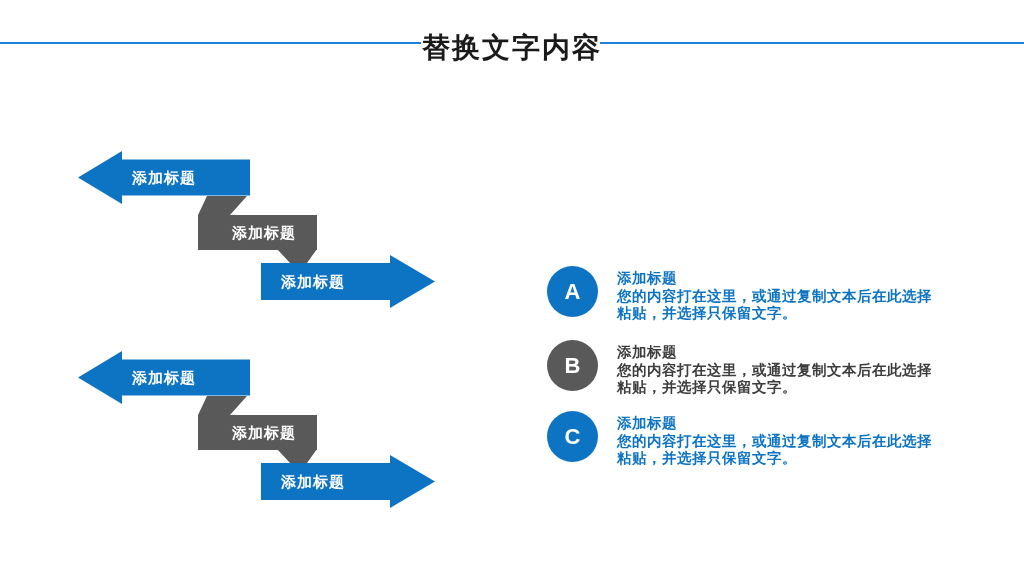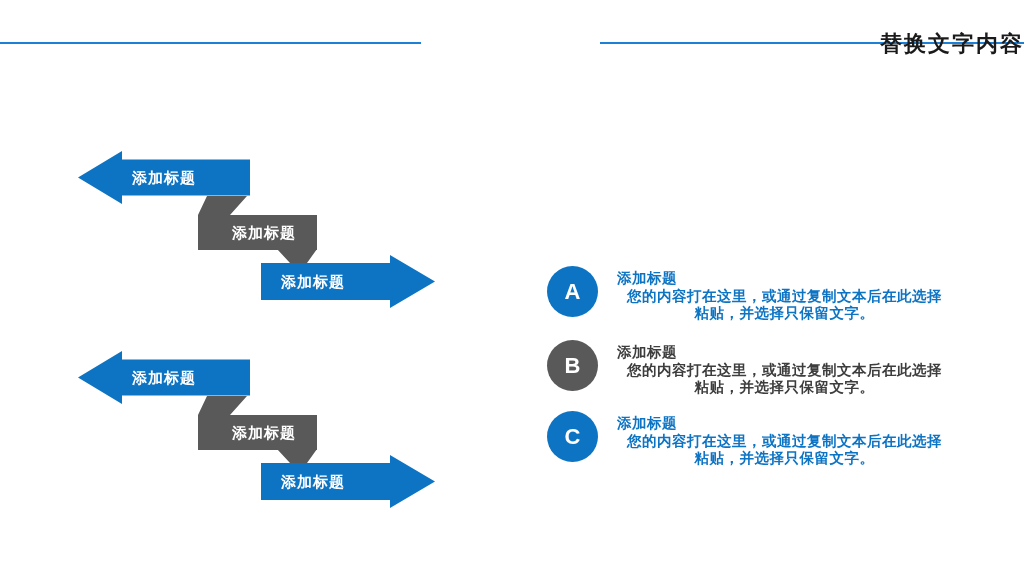--- a/index.html
+++ b/index.html
@@ -2,22 +2,22 @@
 <html><head>
 <meta charset="utf-8">
 <style>
   html,body { margin:0; padding:0; background:#fff; }
   .slide {
     position:relative; width:1024px; height:575px; background:#ffffff;
     font-family:"Liberation Sans", sans-serif; overflow:hidden;
   }
   
   .page-title {
-    position:absolute; top:29px; left:0; width:100%; text-align:right;
-    font-size:22px; font-weight:bold; color:#1a1a1a; letter-spacing:2px;
+    position:absolute; top:29px; left:0; width:100%; text-align:center;
+    font-size:28px; font-weight:bold; color:#1a1a1a; letter-spacing:2px;
   }
   .divider { position:absolute; top:42px; height:2px; background:#1b80d6; }
   .divider-left  { left:0;  width:421px; }
   .divider-right { left:600px; width:424px; }
   
   .zigzag { position:absolute; left:60px; width:400px; height:180px; }
   .zigzag-1 { top:140px; }
   .zigzag-2 { top:340px; }
   .shape-blue { fill:#0d74c4; }
   .shape-gray { fill:#595959; }
@@ -32,21 +32,21 @@
   .legend-c { top:411px; }
   .badge {
     position:absolute; left:0; top:0; width:51px; height:51px; border-radius:50%;
     display:flex; align-items:center; justify-content:center;
     color:#ffffff; font-size:22px; font-weight:bold;
   }
   .badge-blue { background:#0d74c4; }
   .badge-gray { background:#595959; }
   .legend-text { position:absolute; left:70px; top:3px; width:335px; }
   .legend-title { font-size:14.5px; font-weight:bold; line-height:19px; letter-spacing:0.5px; }
-  .legend-body  { font-size:14.5px; font-weight:bold; line-height:16.5px; letter-spacing:0.5px;text-align:center; }
+  .legend-body  { font-size:14.5px; font-weight:bold; line-height:16.5px; letter-spacing:0.5px; }
   .tone-blue .legend-title, .tone-blue .legend-body { color:#0d74c4; }
   .tone-gray .legend-title, .tone-gray .legend-body { color:#3d3d3d; }
 </style>
 </head>
 <body>
 
 <div class="slide">
 
   <div class="divider divider-left"></div>
   <div class="divider divider-right"></div>

